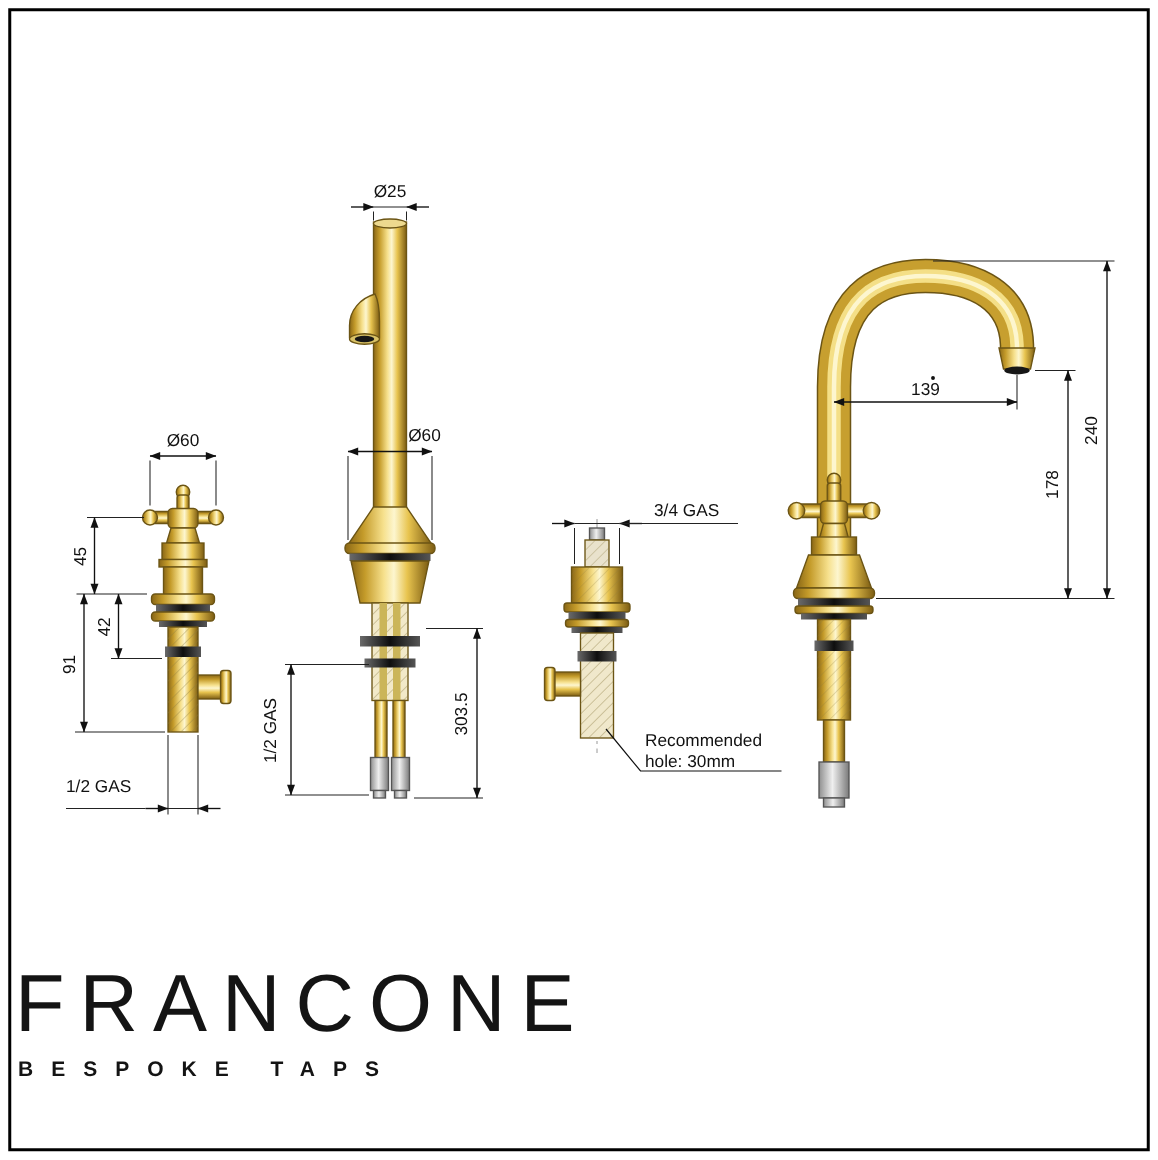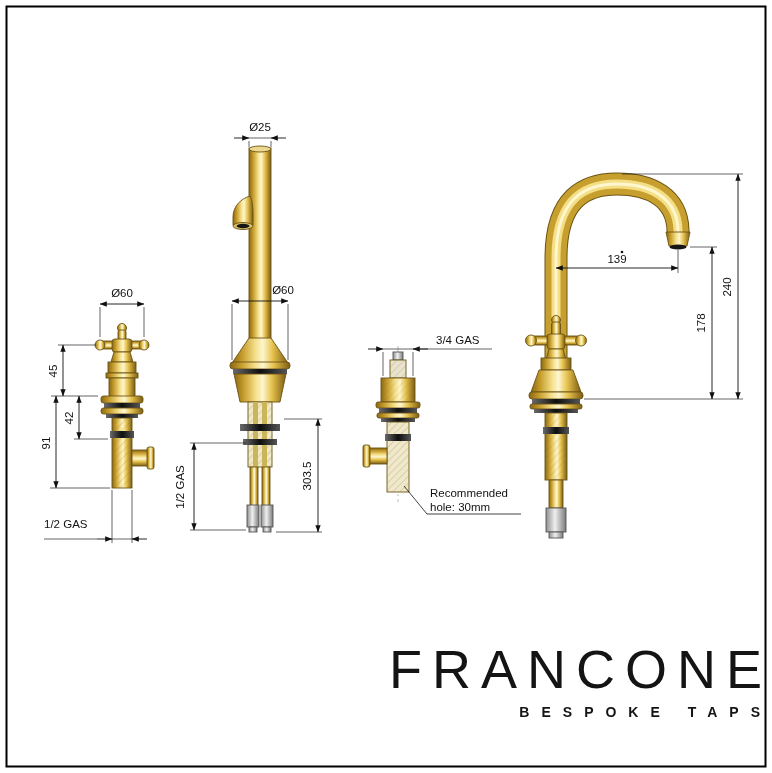--- a/index.html
+++ b/index.html
@@ -4,23 +4,23 @@
 <style>
   * { margin:0; padding:0; box-sizing:border-box; }
   html,body { background:#ffffff; }
   body { font-family:"Liberation Sans", sans-serif; }
   .page { position:relative; width:772px; height:773px; background:#fff; overflow:hidden; }
   .drawing-svg { position:absolute; left:0; top:0; }
   svg text { font-family:"Liberation Sans", sans-serif; font-size:11.5px; fill:#111; }
   .ext { stroke:#222; stroke-width:0.7; }
   .dim { stroke:#111; stroke-width:0.9; }
   .leader { stroke:#111; stroke-width:0.8; fill:none; }
-  .brand { position:absolute; left:0; right:0; top:640px; text-align:right; color:#141414; }
+  .brand { position:absolute; left:0; right:0; top:640px; text-align:left; color:#141414; }
   .brand-name { font-size:54px; font-weight:300; letter-spacing:10px; text-indent:10px; line-height:1.1; }
-  .brand-tagline { font-size:14px; font-weight:700; letter-spacing:12px; text-indent:12px; margin-top:5px;padding-left:24px; }
+  .brand-tagline { font-size:14px; font-weight:700; letter-spacing:12px; text-indent:12px; margin-top:5px; }
 </style>
 </head>
 <body>
 
 <div class="page">
 <svg class="drawing-svg" width="772" height="773" viewBox="0 0 772 773">
   <defs>
     <linearGradient id="gV" x1="0" y1="0" x2="1" y2="0">
       <stop offset="0" stop-color="#8a6716"></stop>
           <stop offset="0.18" stop-color="#c49b2a"></stop>

